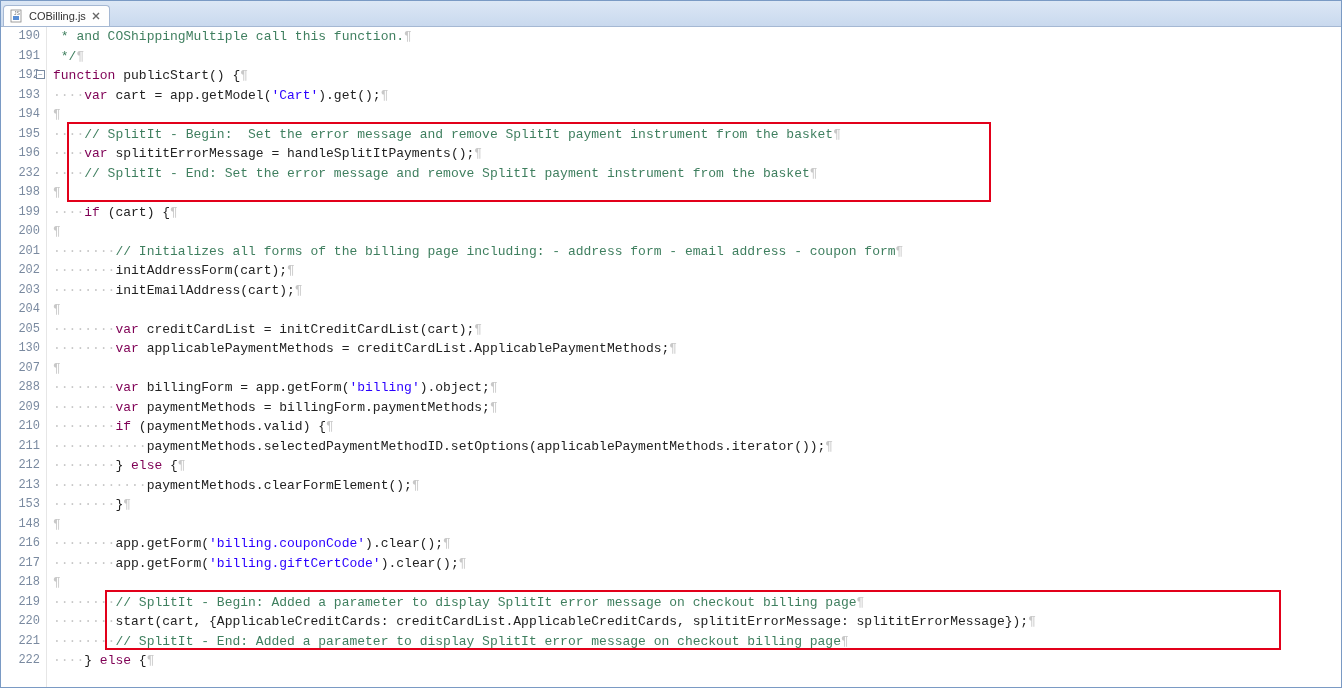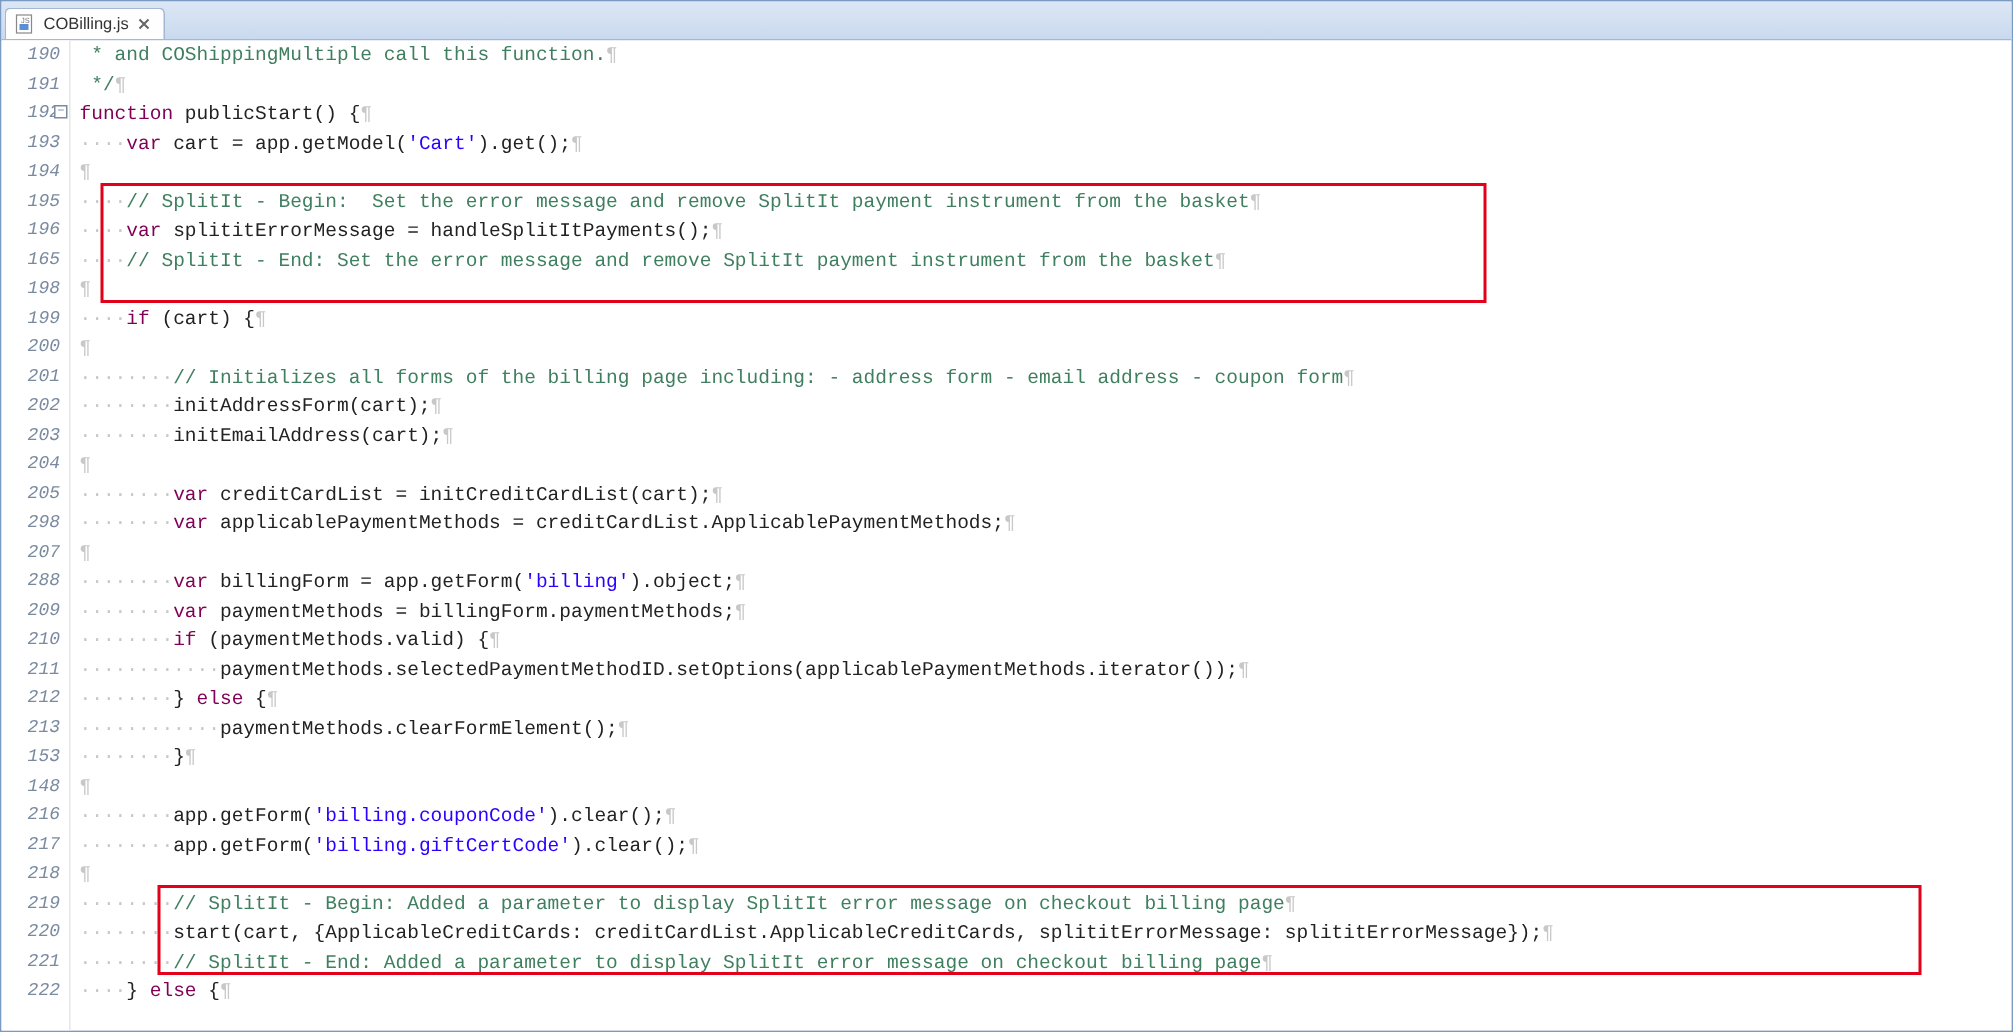--- a/index.html
+++ b/index.html
@@ -56,21 +56,20 @@
 .gutter {
   width: 46px;
   background: #fff;
   text-align: right;
   padding-right: 6px;
   color: #7a8aa0;
   font-size: 12px;
   line-height: 19.5px;
   user-select: none;
   border-right: 1px solid #e6e6e6;
-  font-style: italic;
 }
 .gutter .ln { height: 19.5px; position: relative; }
 .gutter .fold {
   position: absolute;
   right: -5px; top: 4px;
   width: 9px; height: 9px;
   border: 1px solid #7a8aa0;
   background: #fff;
   font-size: 8px;
   line-height: 7px;
@@ -120,30 +119,30 @@
 
 <div class="editor">
   <div class="gutter" id="gutter">
       <div class="ln">190</div>
       <div class="ln">191</div>
       <div class="ln">192<div class="fold">−</div></div>
       <div class="ln">193</div>
       <div class="ln">194</div>
       <div class="ln">195</div>
       <div class="ln">196</div>
-      <div class="ln">165</div>
+      <div class="ln">232</div>
       <div class="ln">198</div>
       <div class="ln">199</div>
       <div class="ln">200</div>
       <div class="ln">201</div>
       <div class="ln">202</div>
       <div class="ln">203</div>
       <div class="ln">204</div>
       <div class="ln">205</div>
-      <div class="ln">298</div>
+      <div class="ln">130</div>
       <div class="ln">207</div>
       <div class="ln">288</div>
       <div class="ln">209</div>
       <div class="ln">210</div>
       <div class="ln">211</div>
       <div class="ln">212</div>
       <div class="ln">213</div>
       <div class="ln">153</div>
       <div class="ln">148</div>
       <div class="ln">216</div>

